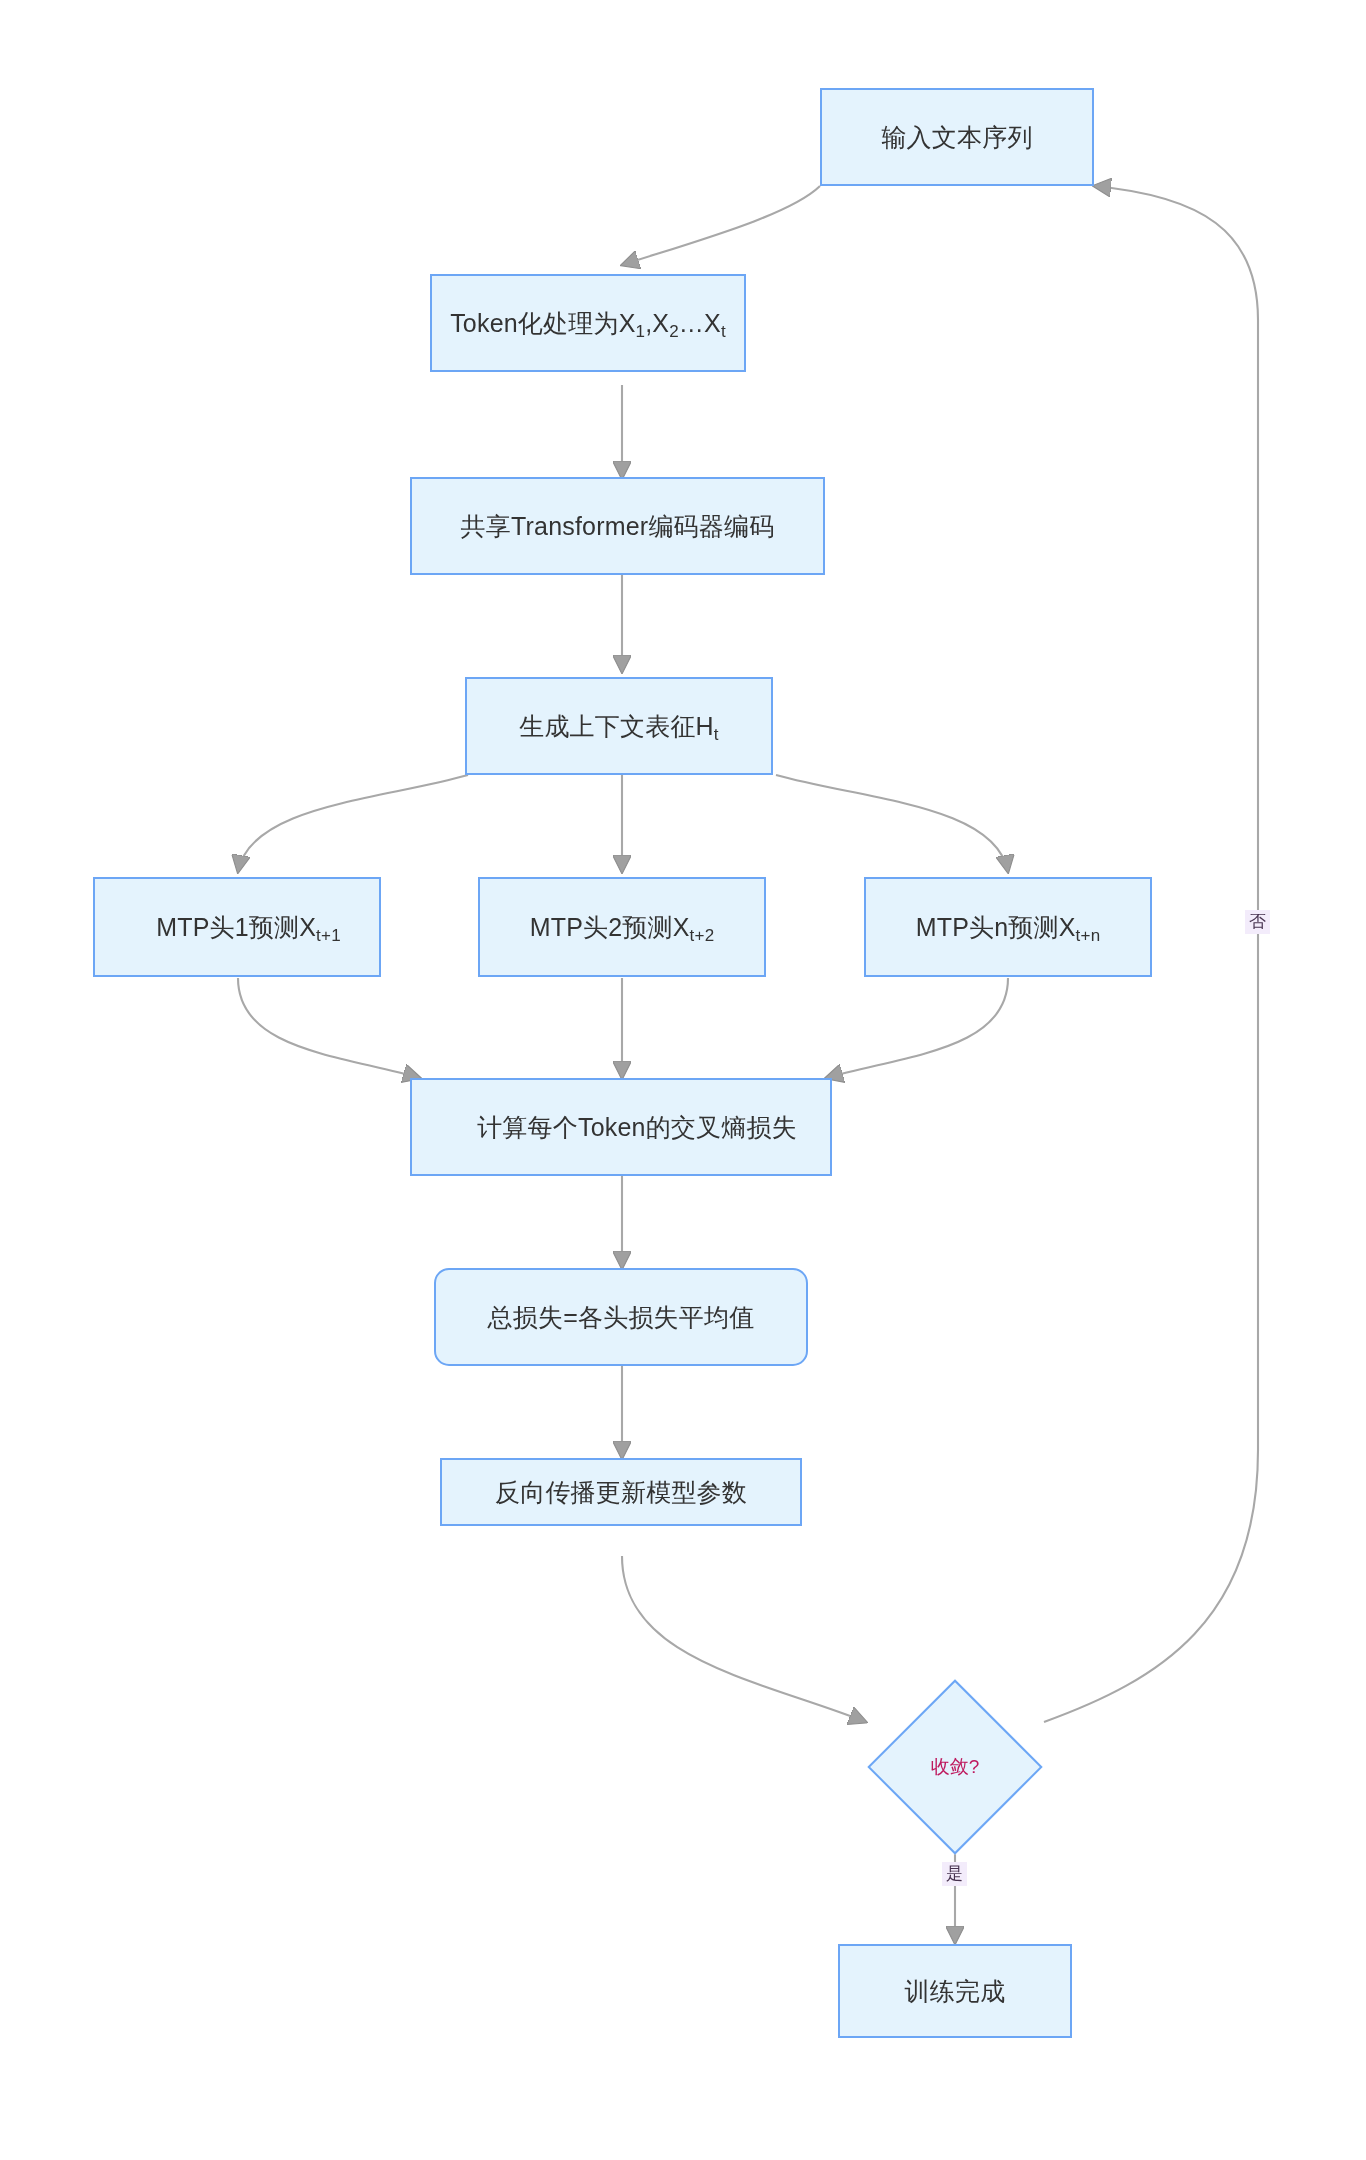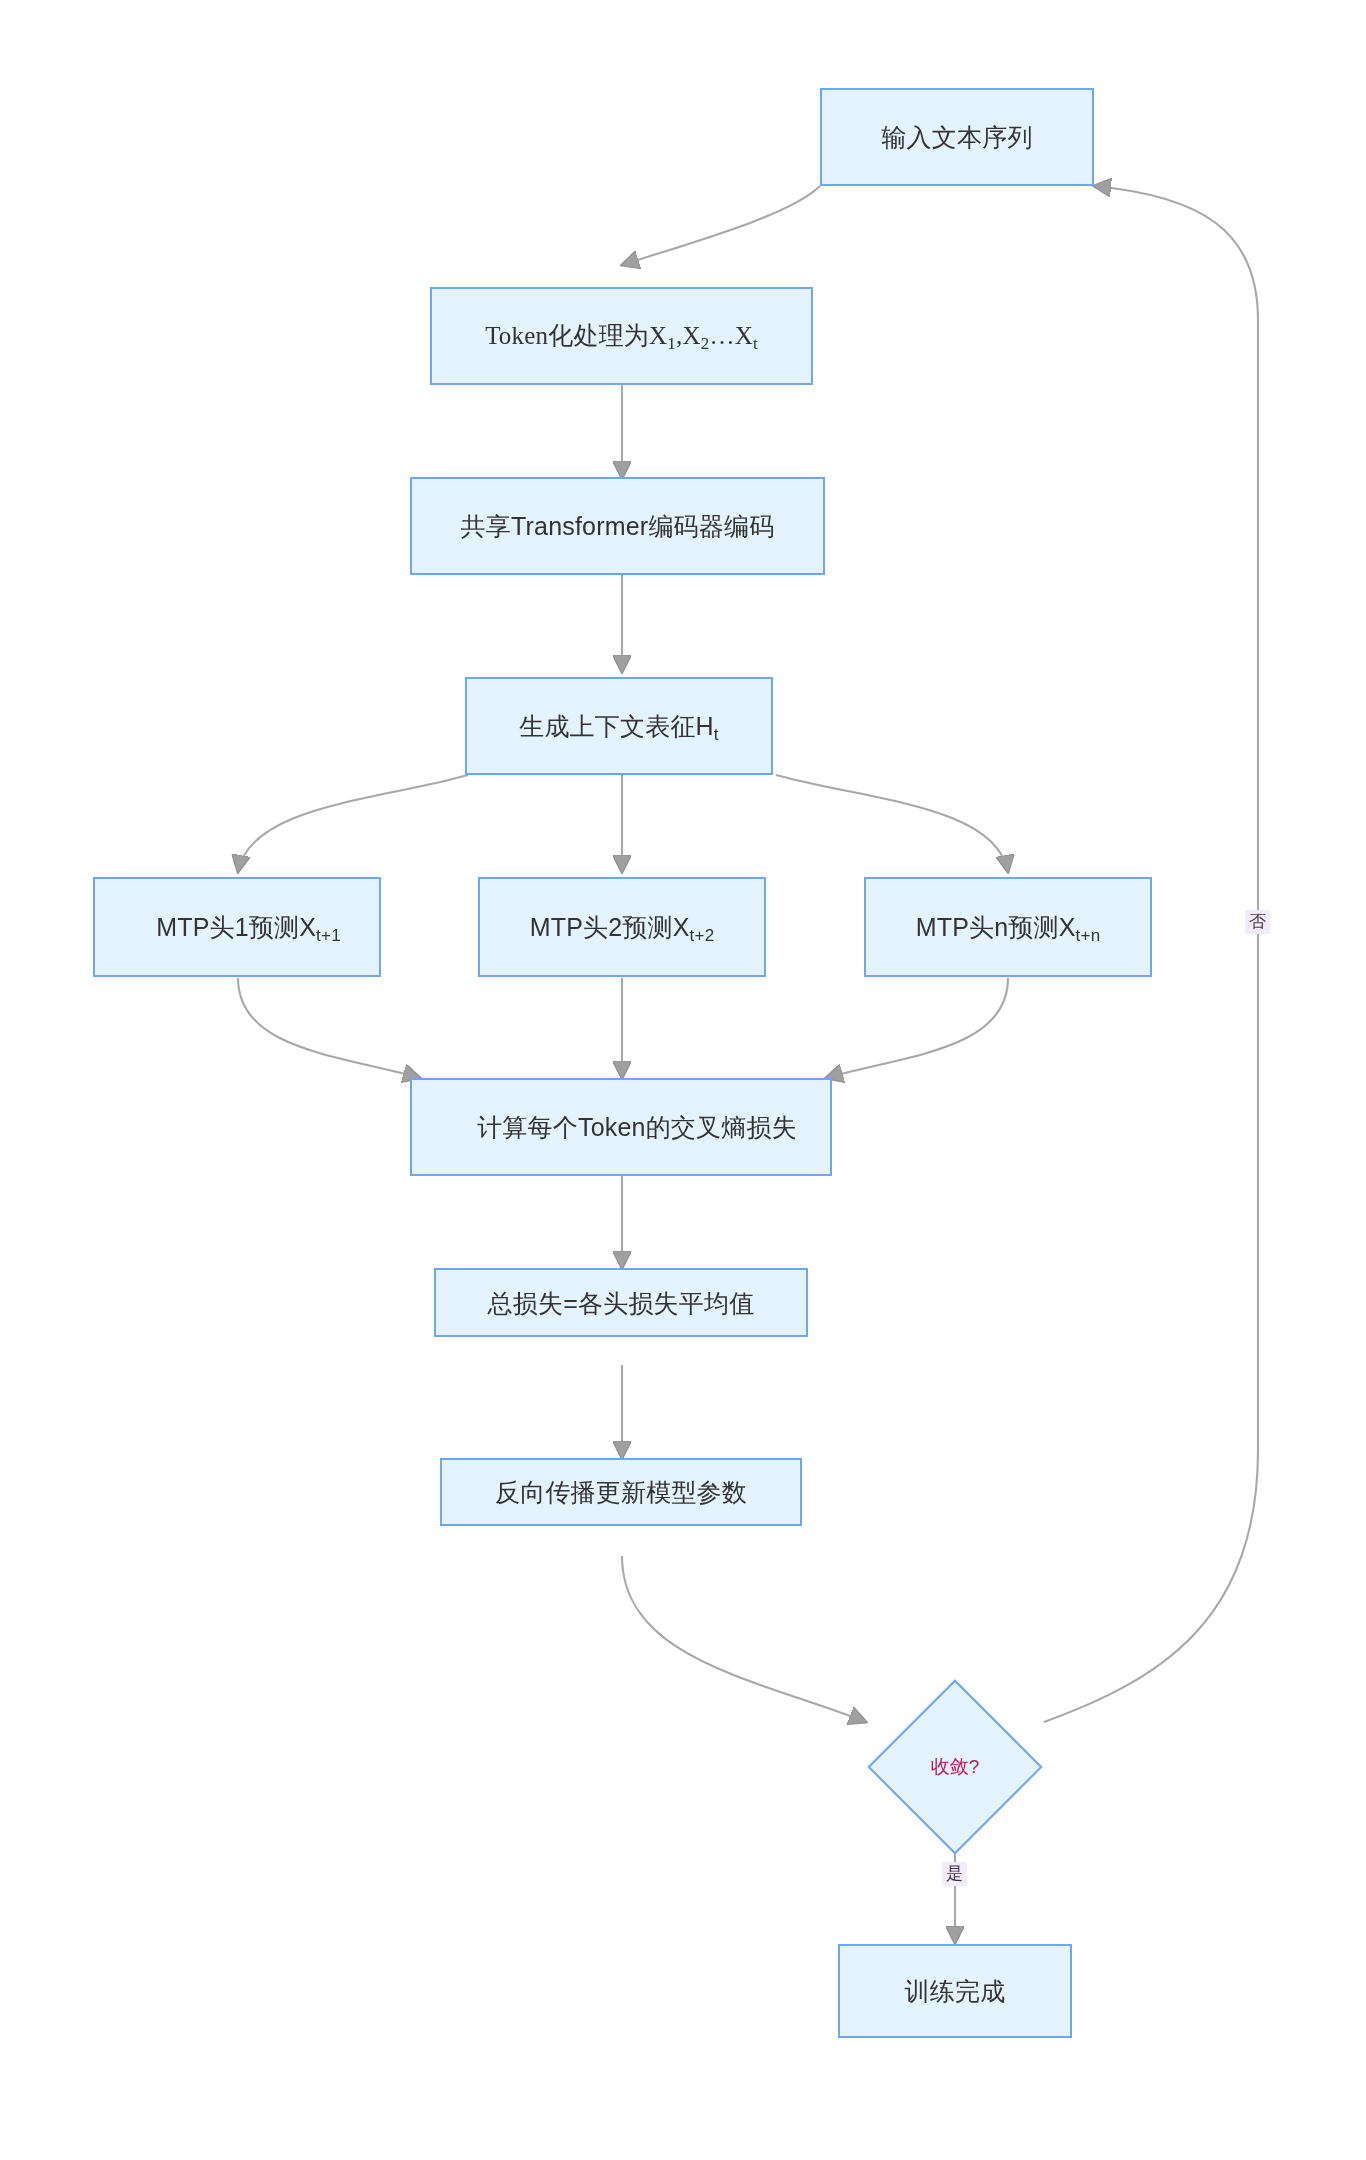--- a/index.html
+++ b/index.html
@@ -118,21 +118,21 @@
       <path d="M 955 1812 L 955 1943" marker-end="url(#arrow)"></path>
 
       <path d="M 1044 1722 C 1160 1680, 1258 1620, 1258 1450 L 1258 320 C 1258 230, 1200 196, 1094 186" marker-end="url(#arrow)"></path>
     </g>
   </svg>
 
   <div class="node" style="left:820px; top:88px; width:274px; height:98px;">
     <span class="node-label">输入文本序列</span>
   </div>
 
-  <div class="node" style="left:430px; top:287px; width:383px; height:98px;font-family:Liberation Serif, serif;">
+  <div class="node" style="left:430px; top:274px; width:316px; height:98px;">
     <span class="node-label">Token化处理为X<sub>1</sub>,X<sub>2</sub>…X<sub>t</sub></span>
   </div>
 
   <div class="node" style="left:410px; top:477px; width:415px; height:98px;">
     <span class="node-label">共享Transformer编码器编码</span>
   </div>
 
   <div class="node" style="left:465px; top:677px; width:308px; height:98px;">
     <span class="node-label">生成上下文表征H<sub>t</sub></span>
   </div>
@@ -146,21 +146,21 @@
   </div>
 
   <div class="node" style="left:864px; top:877px; width:288px; height:100px;">
     <span class="node-label">MTP头n预测X<sub>t+n</sub></span>
   </div>
 
   <div class="node" style="left:410px; top:1078px; width:422px; height:98px;padding-left:32px;">
     <span class="node-label">计算每个Token的交叉熵损失</span>
   </div>
 
-  <div class="node" style="left:434px; top:1268px; width:374px; height:69px;">
+  <div class="node" style="left:434px; top:1268px; width:374px; height:98px;border-radius:15px;">
     <span class="node-label">总损失=各头损失平均值</span>
   </div>
 
   <div class="node" style="left:440px; top:1458px; width:362px; height:68px;">
     <span class="node-label">反向传播更新模型参数</span>
   </div>
 
   <div class="decision" style="left:893px; top:1705px;"></div>
   <div class="decision-text" style="left:893px; top:1705px; width:124px; height:124px;">收敛?</div>
 

